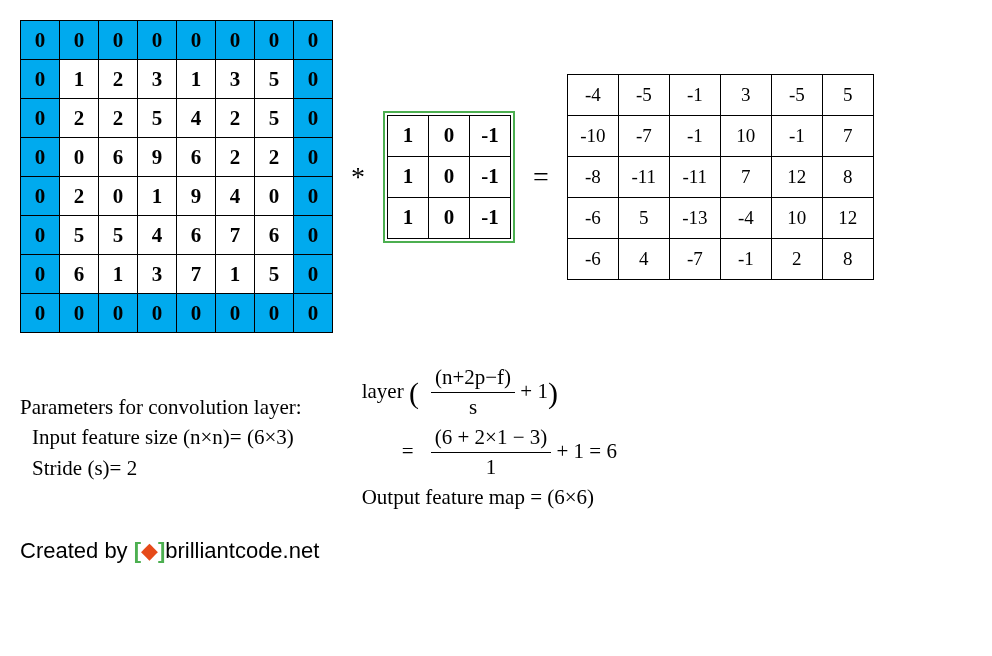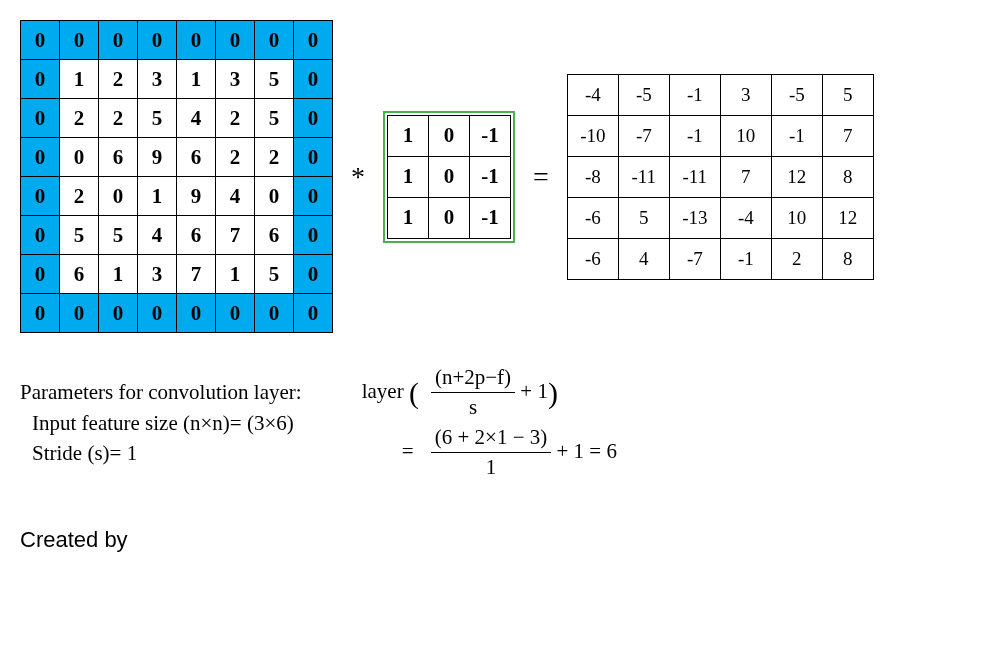--- a/index.html
+++ b/index.html
@@ -80,21 +80,21 @@
   }
   .frac .den {
     display: block;
     padding: 0 4px;
   }
   .paren {
     font-size: 30px;
     vertical-align: middle;
   }
   .created {
-    margin-top: 44px;
+    margin-top: 26px;
     font-family: Arial, sans-serif;
     font-size: 22px;
     display: flex;
     align-items: center;
     gap: 6px;
   }
   .logo {
     color: #e64a19;
     font-size: 22px;
   }
@@ -262,39 +262,43 @@
           <td>8</td>
         </tr>
       </tbody>
   </table>
 
 </div>
 
 <div class="bottom-row">
   <div class="params">
     <div>Parameters for convolution layer:</div>
-    <div class="indent">Input feature size (n×n)= (3×6)</div>
-    <div class="indent">Stride (s)= 1</div>
+    <div class="indent">Input feature size (n×n)= (6×3)</div>
+    <div class="indent">Stride (s)= 2</div>
   </div>
 
   <div class="calc">
     <div>
       <span>layer</span>
       <span class="paren">(</span><span class="frac">
         <span class="num">(n+2p−f)</span>
         <span class="den">s</span>
       </span>
       <span>+ 1</span><span class="paren">)</span>
     </div>
     <div style="padding-left:40px;">
       <span>=</span>
       <span class="frac">
         <span class="num">(6 + 2×1 − 3)</span>
         <span class="den">1</span>
       </span>
       <span>+ 1 = 6</span>
     </div>
+    <div>Output feature map = (6×6)</div>
   </div>
 </div>
 
 <div class="created">
   <span>Created by</span>
+  <span>
+    <span class="bracket">[</span><span class="logo">◆</span><span class="bracket">]</span><span>brilliantcode.net</span>
+  </span>
 </div>
 
 </body></html>

